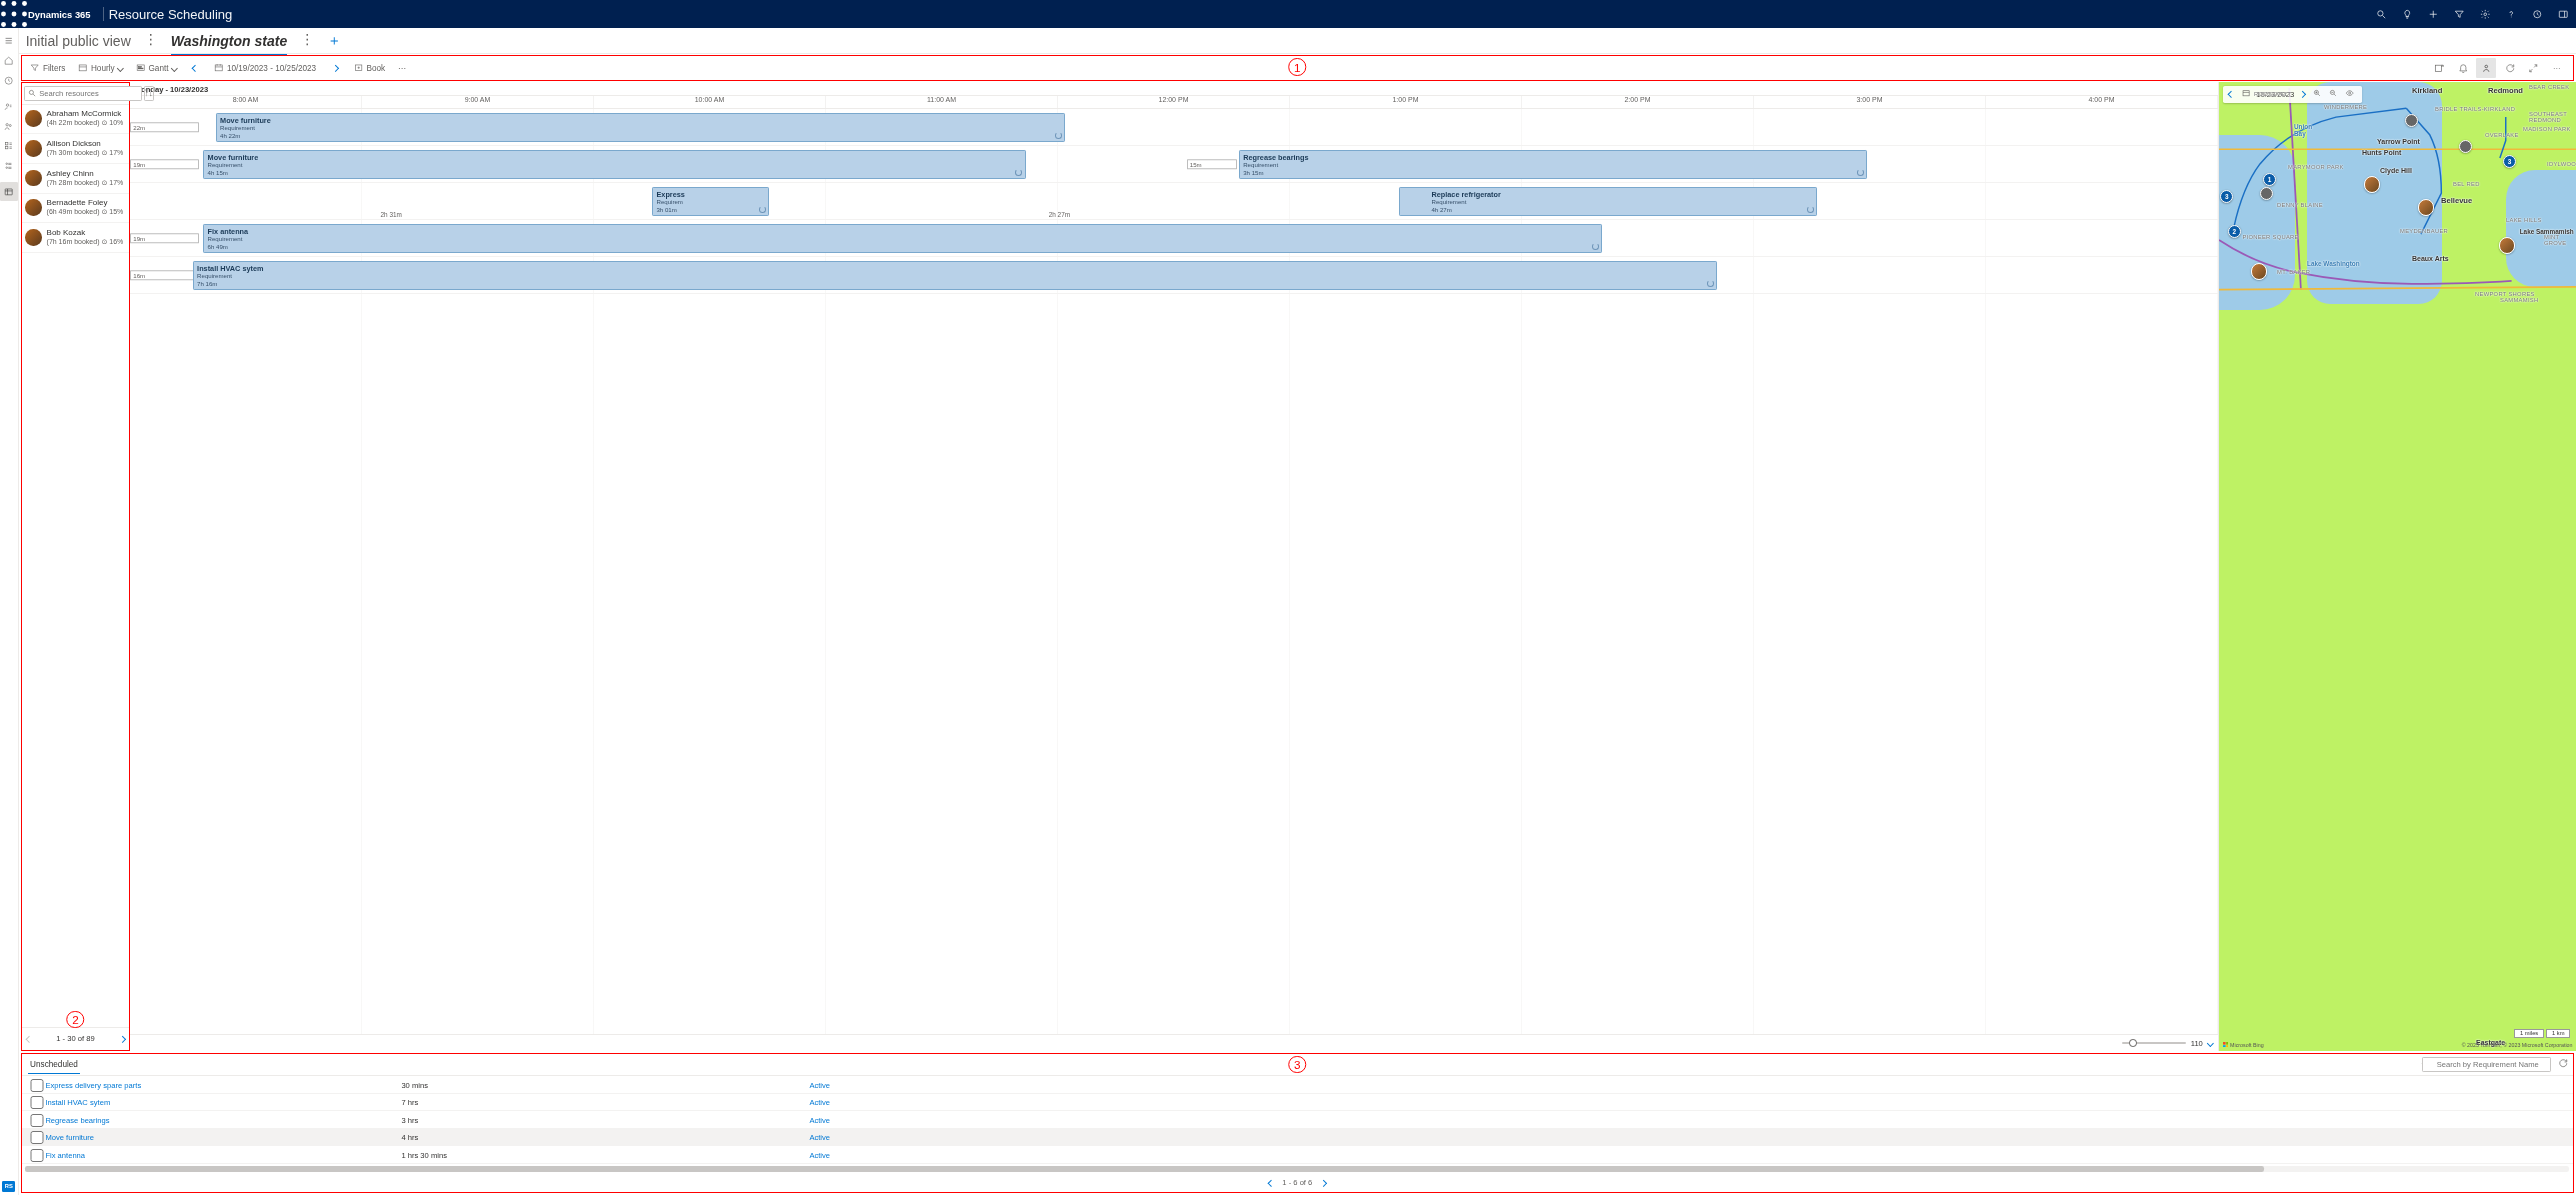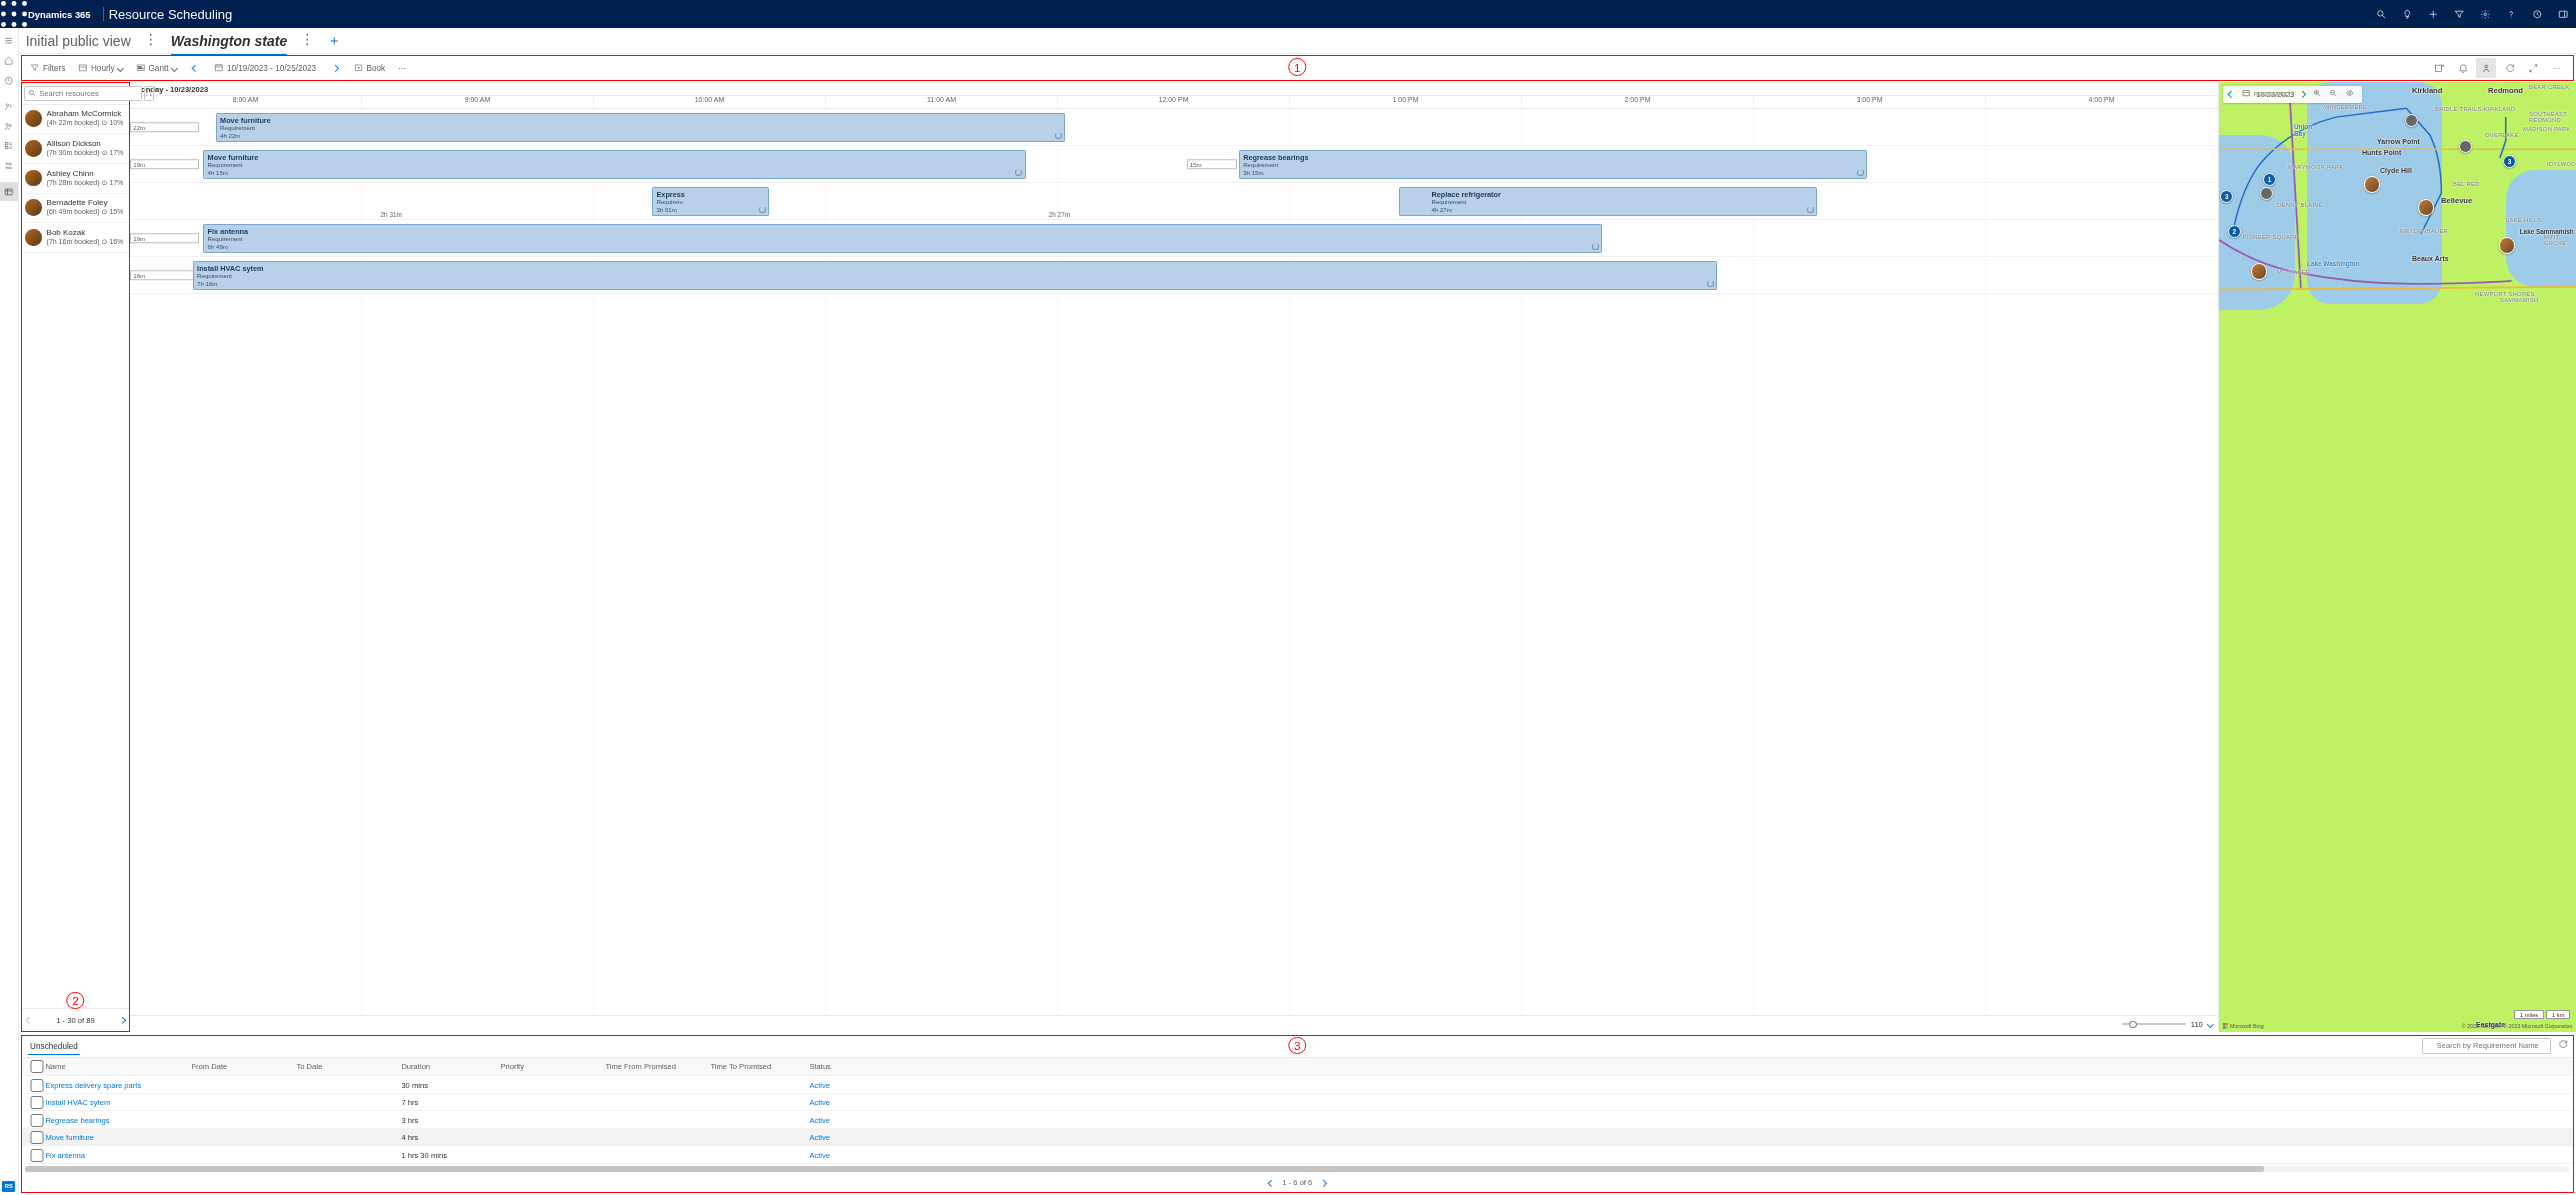--- a/index.html
+++ b/index.html
@@ -601,31 +601,20 @@
             <circle cx="10" cy="10" r="6"></circle>
             <line x1="15" y1="15" x2="21" y2="21"></line>
           </svg>
         <input class="req-search" placeholder="Search by Requirement Name" style="">
         <span class="req-refresh"><svg width="10.5" height="10.5" viewBox="0 0 24 24" fill="none" stroke="#605e5c" stroke-width="1.6">
               <path d="M20 12a8 8 0 1 1-2.3-5.7L20 4"></path>
               <path d="M20 4v5h-5"></path>
             </svg></span>
       </div>
       <div class="req-table">
-        <div class="req-hdr">
-          <input type="checkbox" style="">
-          <span>Name</span>
-          <span>From Date</span>
-          <span>To Date</span>
-          <span>Duration</span>
-          <span>Priority</span>
-          <span>Time From Promised</span>
-          <span>Time To Promised</span>
-          <span>Status</span>
-        </div>
         <div id="req-rows">
             <div class="req-row">
               <input type="checkbox" style="">
     <span class="linkish">Express delivery spare parts</span>
     <span></span>
     <span></span>
     <span>30 mins</span>
     <span></span>
     <span></span>
     <span></span>

